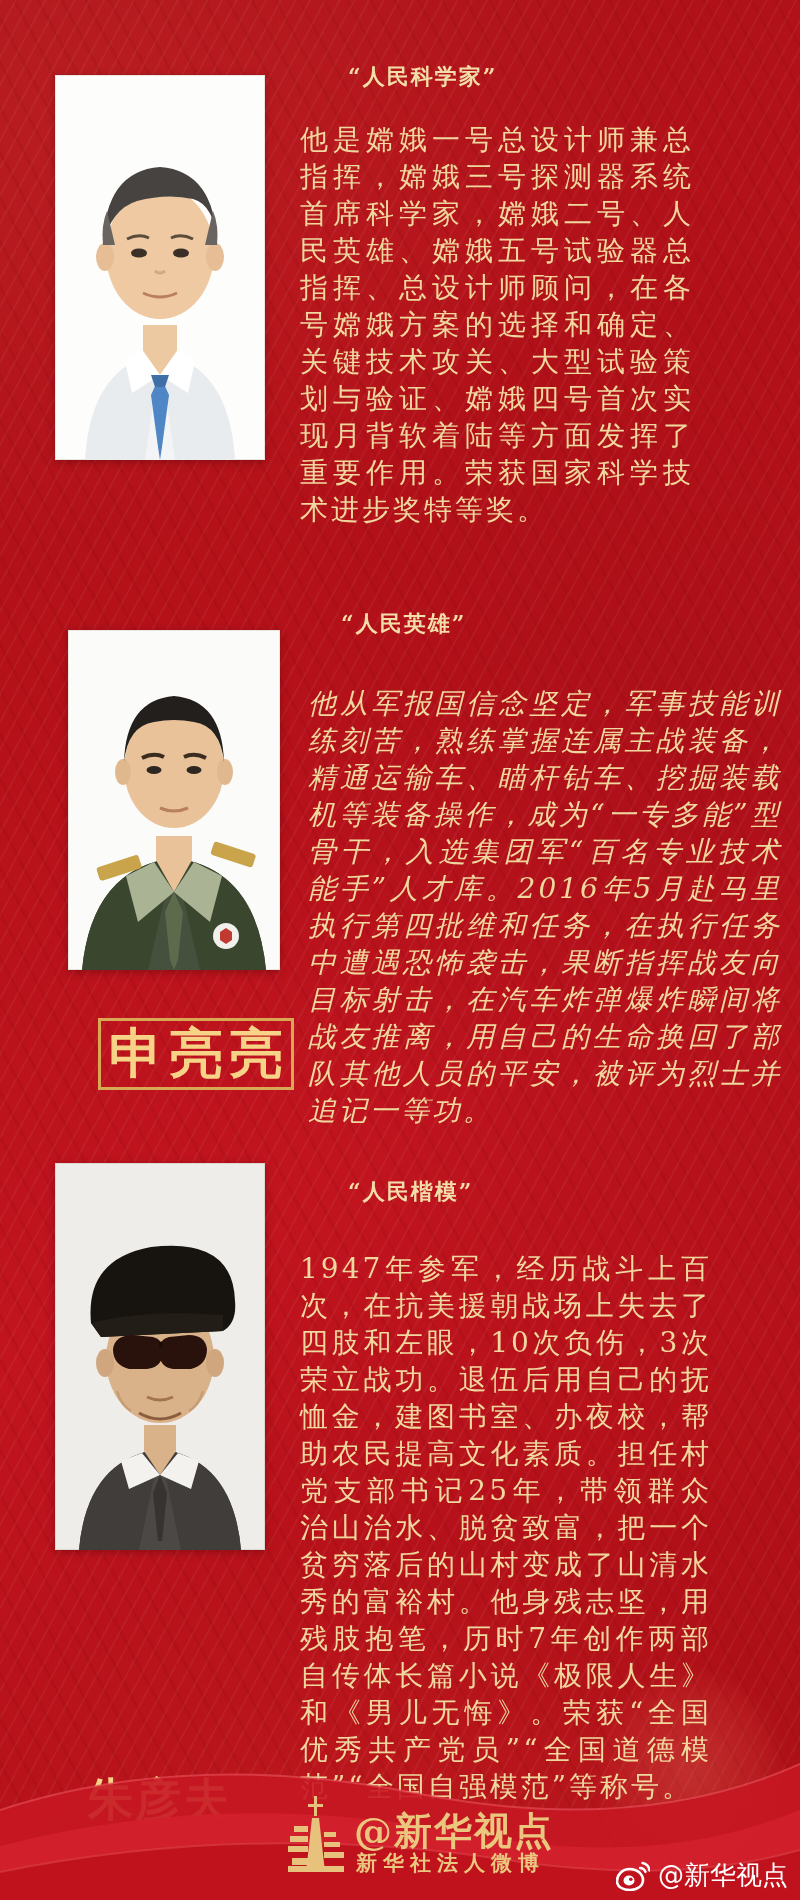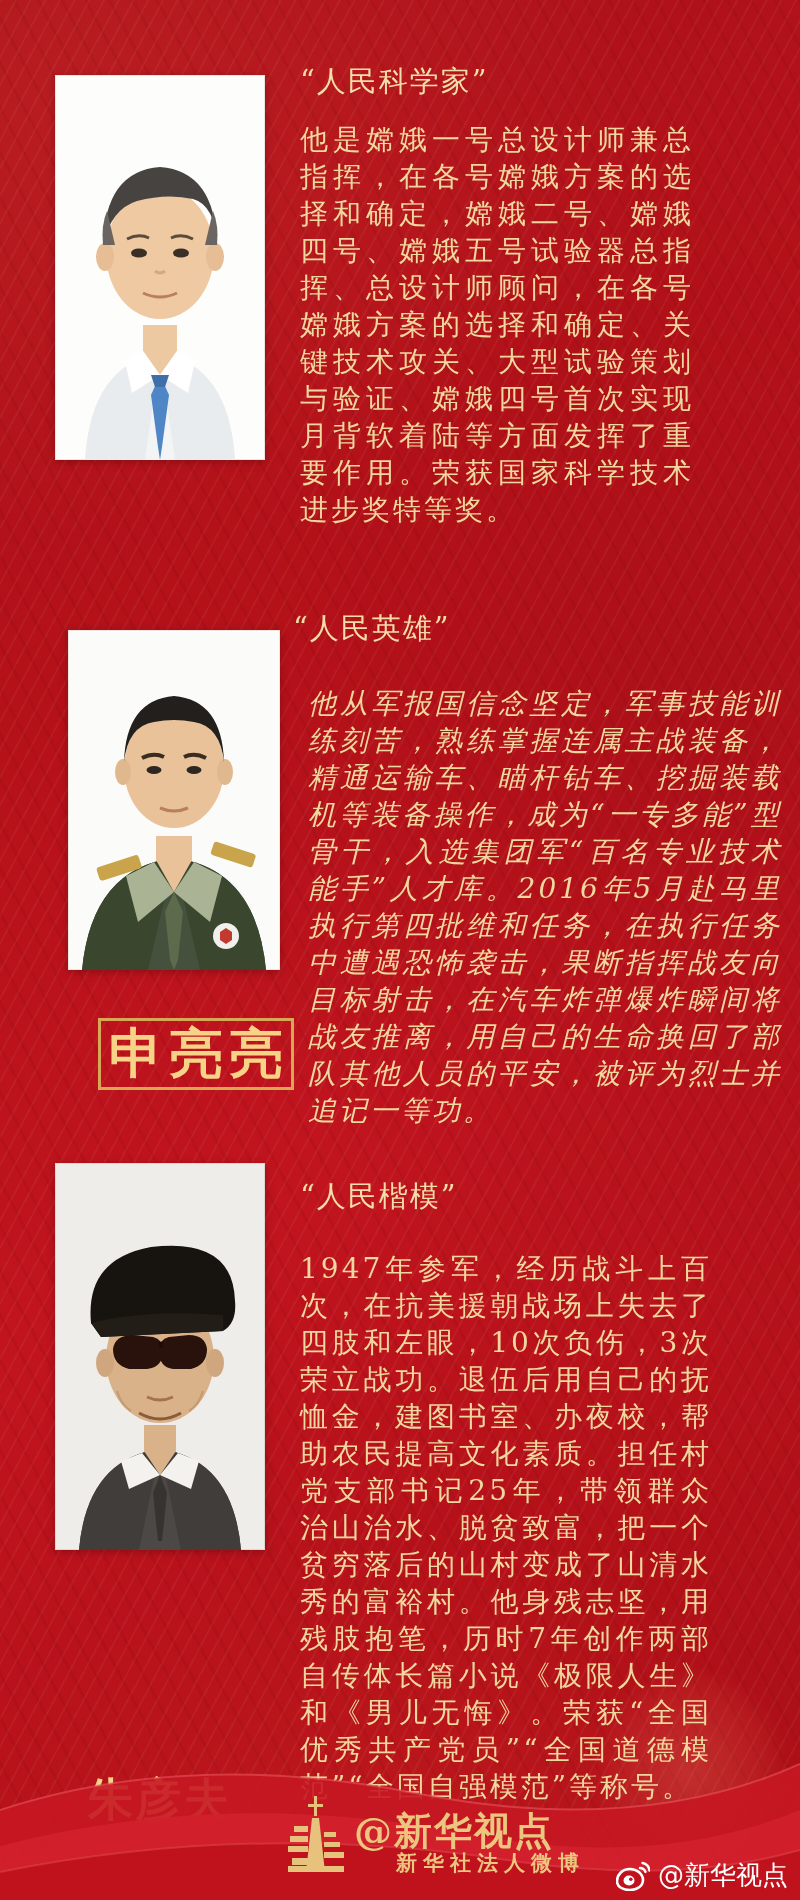--- a/index.html
+++ b/index.html
@@ -16,21 +16,21 @@
     position:absolute;inset:0;pointer-events:none;
     background:
       repeating-linear-gradient(118deg, rgba(255,255,255,.045) 0 2px, rgba(255,255,255,0) 2px 13px),
       repeating-linear-gradient(62deg, rgba(120,0,8,.10) 0 3px, rgba(120,0,8,0) 3px 21px);
   }
   .glowmark{
     position:absolute;right:-20px;top:1630px;width:260px;height:280px;pointer-events:none;
     background:radial-gradient(closest-side, rgba(255,150,120,.22), rgba(255,120,100,.10) 55%, transparent 75%);
     filter:blur(4px);
   }
-  .honor-title{position:absolute;color:#f3dda8;font-size:29px;letter-spacing:2px;font-weight:normal;}
+  .honor-title{position:absolute;color:#f3dda8;font-size:22px;letter-spacing:2px;font-weight:bold;margin-left:48px;}
   .bio{position:absolute;color:#efd79e;font-size:28px;line-height:37px;letter-spacing:3px;
        text-align:justify;text-justify:inter-ideograph;}
   .pname{position:absolute;color:#f6d386;font-weight:bold;font-size:45px;letter-spacing:3px;text-align:center;}
   .photo{position:absolute;box-shadow:0 2px 8px rgba(60,0,0,.35);}
   .photo svg{display:block;}
 
   .s1-title{left:300px;top:62px;}
   .s1-photo{left:55px;top:75px;width:210px;height:385px;}
   .s1-body{left:300px;top:121px;width:394px;}
   .s1-name{left:55px;top:487px;width:210px;}
@@ -45,21 +45,21 @@
   }
 
   .s3-title{left:300px;top:1177px;text-align:right;}
   .s3-photo{left:55px;top:1163px;width:210px;height:387px;}
   .s3-body{left:300px;top:1250px;width:412px;}
   .s3-name{left:55px;top:1770px;width:210px;}
 
   .footer-waves{position:absolute;left:0;bottom:0;width:800px;height:210px;pointer-events:none;}
   .footer-logo{position:absolute;left:288px;top:1796px;width:56px;height:76px;}
   .footer-account{position:absolute;left:354px;top:1806px;color:#eac67e;font-size:38px;font-weight:bold;letter-spacing:2px;}
-  .footer-sub{position:absolute;left:356px;top:1849px;color:#eac67e;font-size:21px;letter-spacing:6px;font-weight:bold;margin-left:40px;}
+  .footer-sub{position:absolute;left:356px;top:1849px;color:#eac67e;font-size:21px;letter-spacing:6px;font-weight:bold;}
   .weibo-mark{position:absolute;right:12px;top:1858px;display:flex;align-items:center;gap:8px;color:#ffffff;}
   .weibo-mark .wm-text{font-size:26px;font-family:"DejaVu Sans","Liberation Sans",sans-serif;}
 </style>
 </head>
 <body>
 
 <div class="canvas">
   <div class="stripes"></div>
   <div class="glowmark"></div>
 
@@ -83,21 +83,21 @@
       <path d="M48 170 Q46 150 52 136 L60 170 Z" fill="#6a6561"></path>
       <path d="M162 170 Q164 150 158 136 L150 170 Z" fill="#6a6561"></path>
       <ellipse cx="84" cy="178" rx="8" ry="4.5" fill="#3a3028"></ellipse>
       <ellipse cx="126" cy="178" rx="8" ry="4.5" fill="#3a3028"></ellipse>
       <path d="M72 164 Q84 158 94 163" stroke="#5a4c3c" stroke-width="3" fill="none"></path>
       <path d="M116 163 Q126 158 138 164" stroke="#5a4c3c" stroke-width="3" fill="none"></path>
       <path d="M100 196 Q105 200 110 196" stroke="#d5a87e" stroke-width="3" fill="none"></path>
       <path d="M88 218 Q105 226 122 218" stroke="#b97e5c" stroke-width="3" fill="none"></path>
     </svg>
   </div>
-  <div class="bio s1-body">他是嫦娥一号总设计师兼总指挥，在各号嫦娥方案的选择和确定，嫦娥二号、嫦娥四号、嫦娥五号试验器总指挥、总设计师顾问，在各号嫦娥方案的选择和确定、关键技术攻关、大型试验策划与验证、嫦娥四号首次实现月背软着陆等方面发挥了重要作用。荣获国家科学技术进步奖特等奖。</div>
+  <div class="bio s1-body">他是嫦娥一号总设计师兼总指挥，嫦娥三号探测器系统首席科学家，嫦娥二号、人民英雄、嫦娥五号试验器总指挥、总设计师顾问，在各号嫦娥方案的选择和确定、关键技术攻关、大型试验策划与验证、嫦娥四号首次实现月背软着陆等方面发挥了重要作用。荣获国家科学技术进步奖特等奖。</div>
 
   <div class="honor-title s2-title">“人民英雄”</div>
   <div class="photo s2-photo">
     <svg width="212" height="340" viewBox="0 0 212 340" xmlns="http://www.w3.org/2000/svg">
       <rect width="212" height="340" fill="#fbfbfa"></rect>
       <rect width="212" height="340" fill="none" stroke="#e9e6e2" stroke-width="2"></rect>
       <path d="M14 340 Q24 238 106 228 Q188 238 198 340 Z" fill="#45513c"></path>
       <path d="M14 340 Q24 238 106 228 L80 340 Z" fill="#3b462f"></path>
       <path d="M198 340 Q188 238 106 228 L132 340 Z" fill="#3b462f"></path>
       <path d="M88 230 L106 262 L124 230 L124 206 L88 206 Z" fill="#e9c29a"></path>

